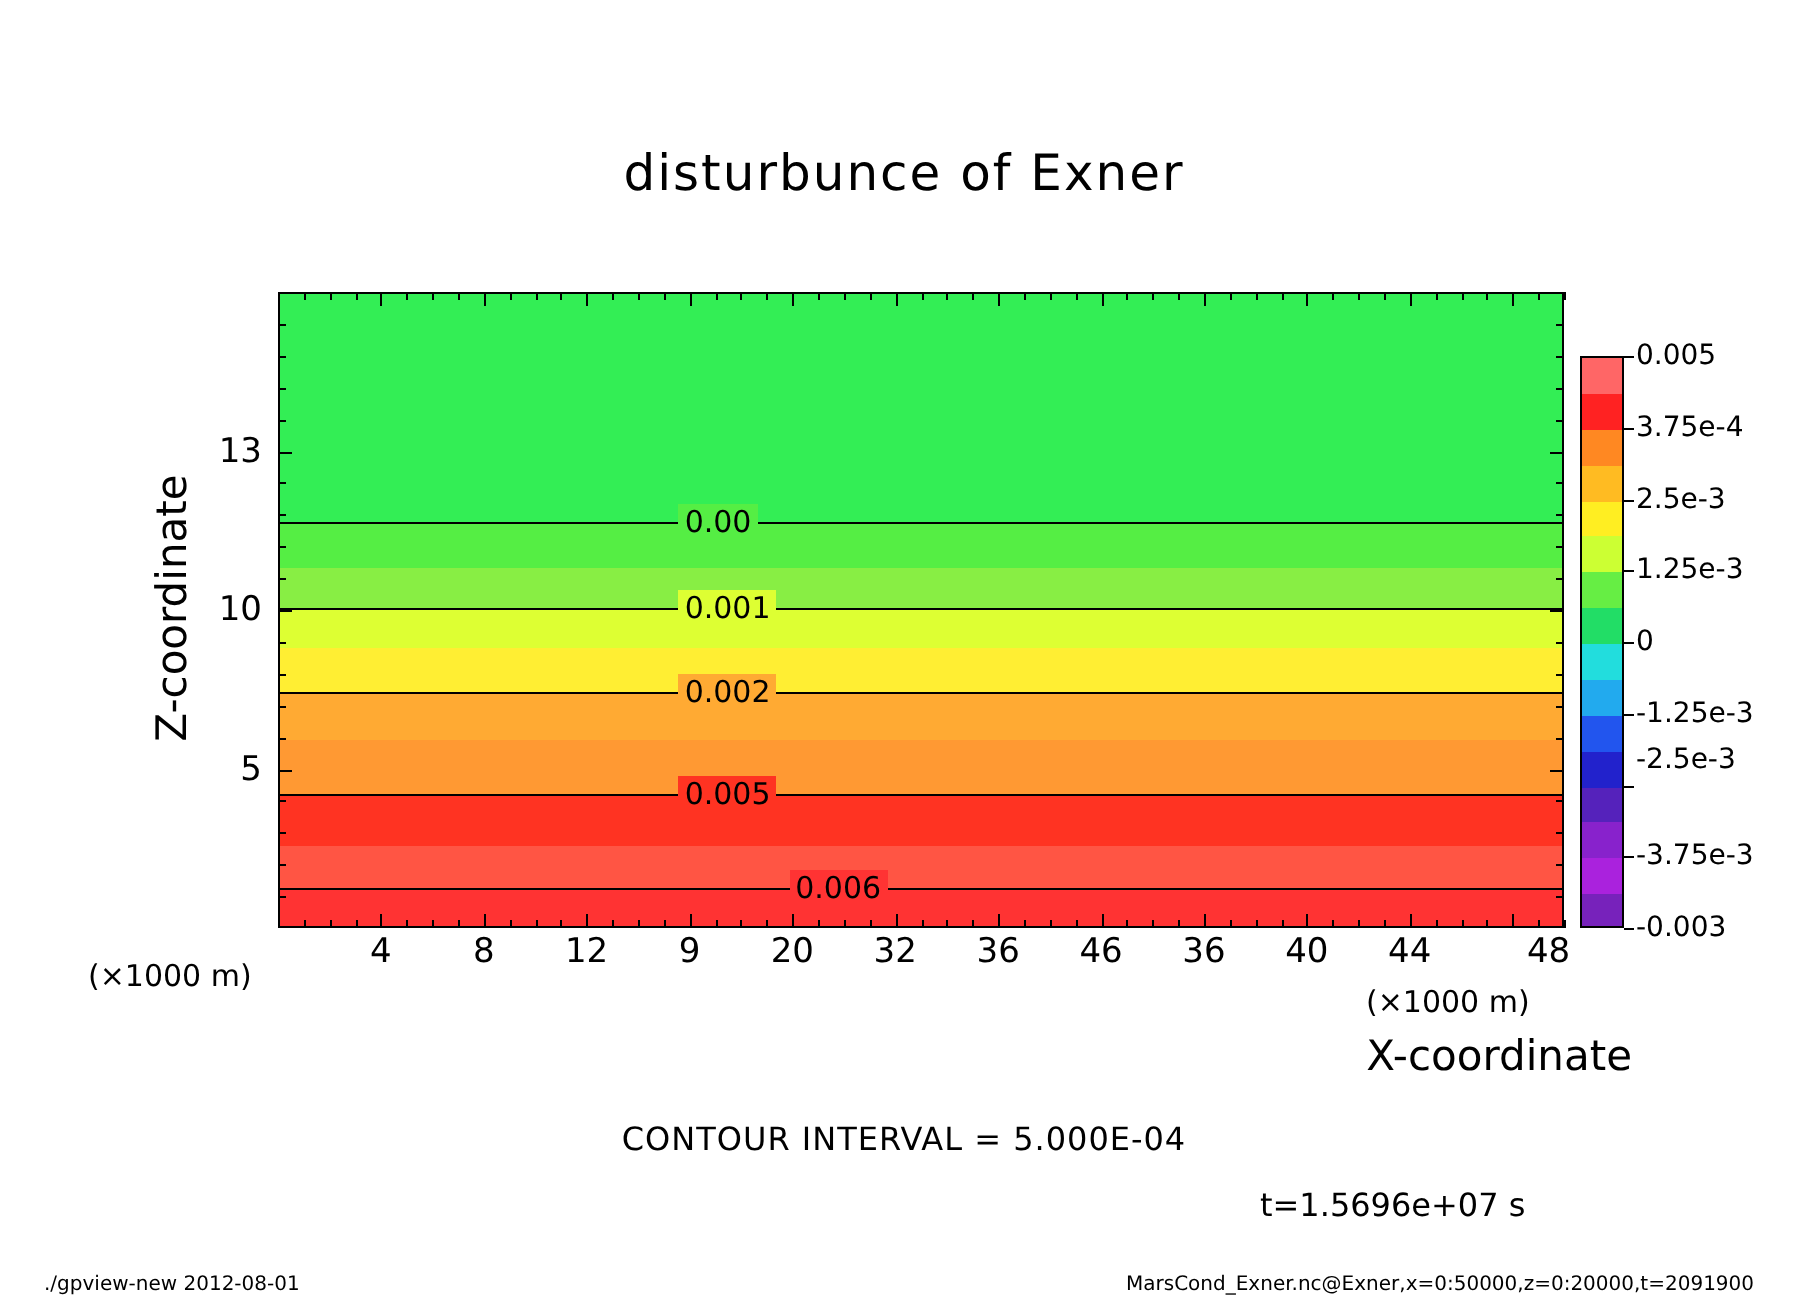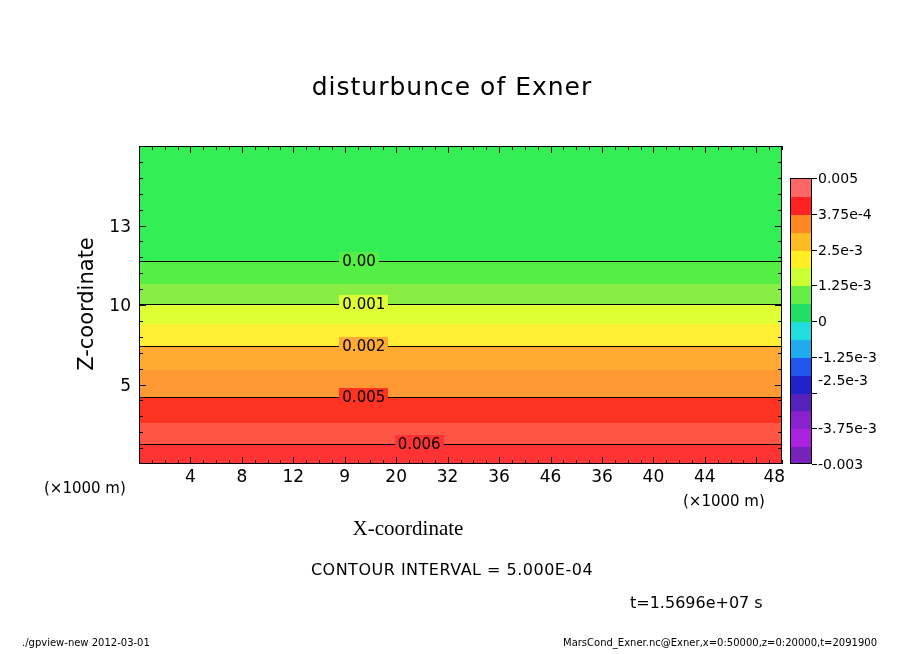--- a/index.html
+++ b/index.html
@@ -85,23 +85,22 @@
   .ylab {
     position: absolute;
     font-size: 17px;
     transform: translateY(-50%);
     text-align: right;
     width: 34px;
   }
 
   #xaxis-title {
     left: 0; top: 516px; width: 816px;
-    text-align: center;
+    text-align: right;
     font-size: 21px;
-    font-family: Liberation Serif, serif;
   }
   #yaxis-title {
     left: -16px; top: 294px;
     width: 200px;
     text-align: center;
     font-size: 21px;
     transform: rotate(-90deg);
     transform-origin: 100px 10px;
   }
   #xunit-left {
@@ -380,14 +379,14 @@
     <div class="cbtick abs" style="top: 392.5px;"></div>
     <div class="cblab abs" style="top: 380px;">-2.5e-3</div>
     <div class="cbtick abs" style="top: 428.25px;"></div>
     <div class="cblab abs" style="top: 428.25px;">-3.75e-3</div>
     <div class="cbtick abs" style="top: 464px;"></div>
     <div class="cblab abs" style="top: 464px;">-0.003</div>
   </div>
 
 <div class="abs" id="contour-interval">CONTOUR INTERVAL = 5.000E-04</div>
 <div class="abs" id="time-label">t=1.5696e+07 s</div>
-<div class="abs" id="footer-left">./gpview-new   2012-03-01</div>
+<div class="abs" id="footer-left">./gpview-new   2012-08-01</div>
 <div class="abs" id="footer-right">MarsCond_Exner.nc@Exner,x=0:50000,z=0:20000,t=2091900</div>
 
 </body></html>

